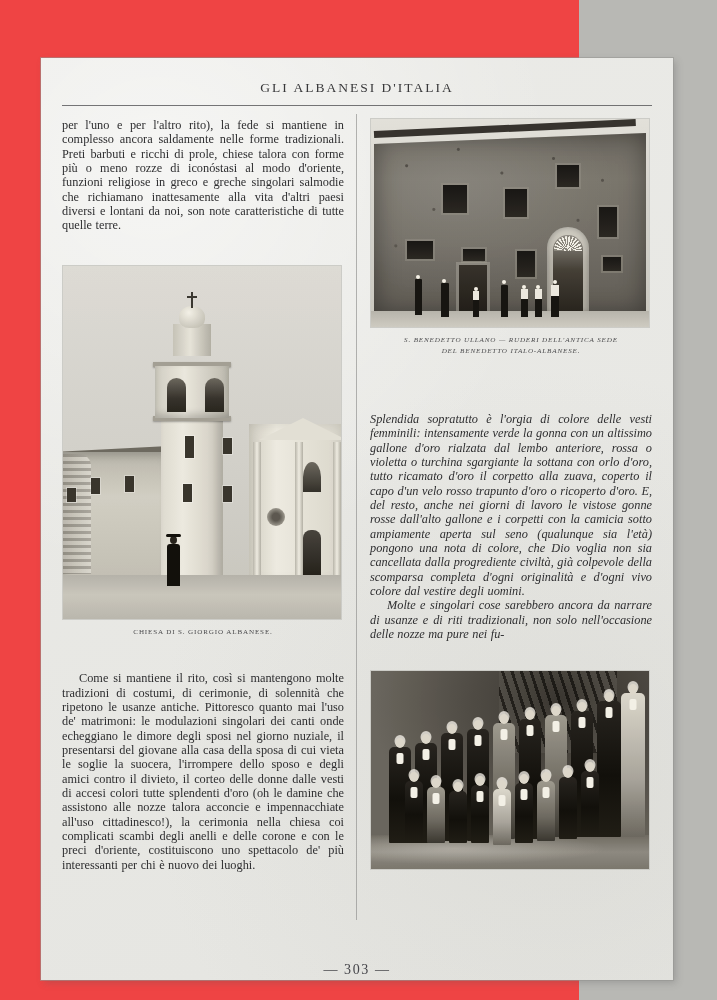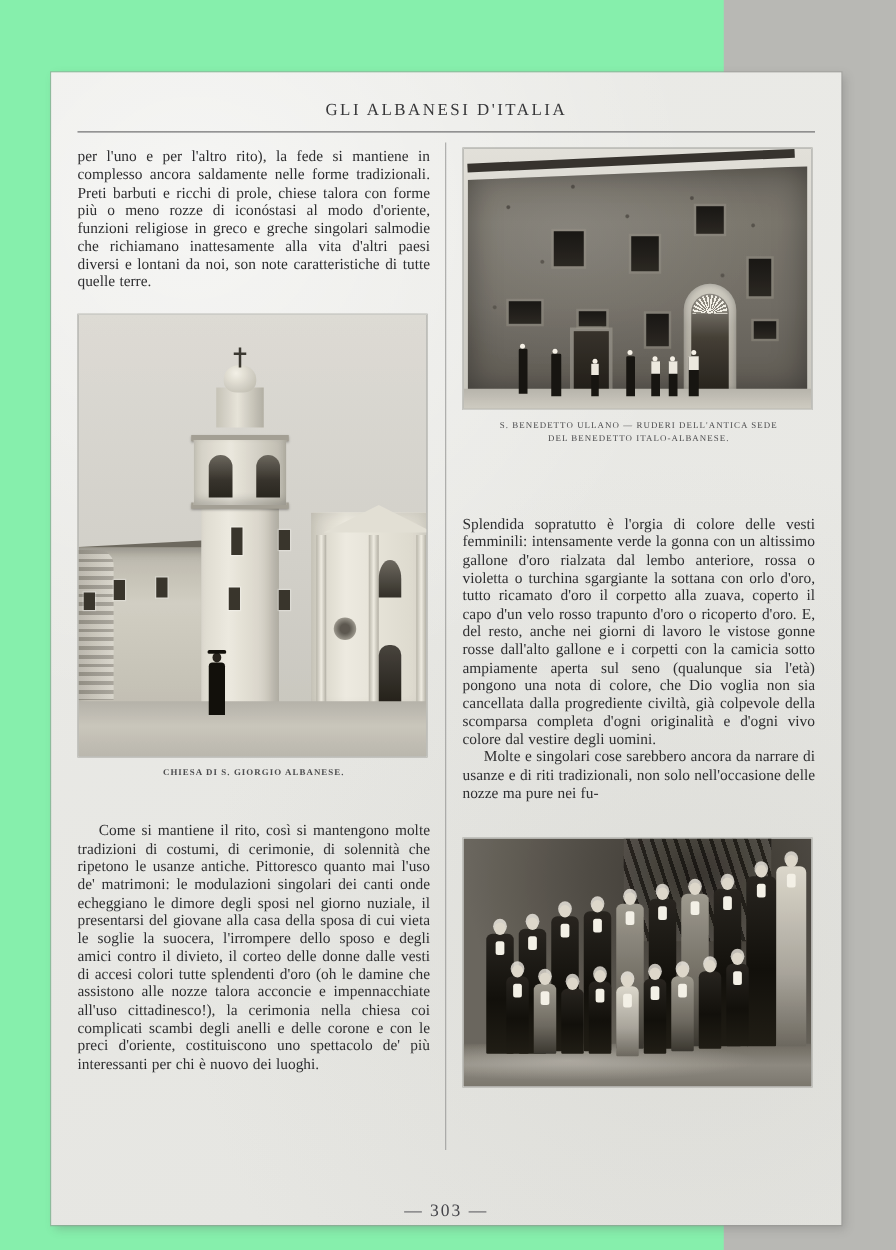--- a/index.html
+++ b/index.html
@@ -12,21 +12,21 @@
     height: 1000px;
     overflow: hidden;
     font-family: "Liberation Serif", serif;
   }
 
   
   #scan {
     position: relative;
     width: 579px;
     height: 1000px;
-    background: #86efac;
+    background: #ef4444;
   }
 
   
   #sheet {
     position: absolute;
     left: 41px;
     top: 58px;
     width: 632px;
     height: 922px;
     background: #e9e9e6;
@@ -73,21 +73,21 @@
   
   .cols {
     position: relative;
     margin-top: 12px;
     display: flex;
   }
   .col {
     width: 282px;
   }
   .col.left  { padding-right: 13px; }
-  .col.right { padding-left: 13px; }
+  .col.right { padding-left: 13px; font-style: italic; }
   .col-rule {
     position: absolute;
     left: 294px;
     top: -4px;
     width: 1px;
     height: 806px;
     background: #8e8e8c;
     opacity: 0.65;
   }
 
@@ -428,21 +428,21 @@
       <div class="running-head">GLI ALBANESI D'ITALIA</div>
       <div class="head-rule"></div>
 
       <div class="cols">
         <div class="col-rule"></div>
 
         <div class="col left">
 
           <p class="body">per l'uno e per l'altro rito), la fede si mantiene in complesso ancora saldamente nelle forme tradizionali. Preti barbuti e ricchi di prole, chiese talora con forme più o meno rozze di iconóstasi al modo d'oriente, funzioni religiose in greco e greche singolari salmodie che richiamano inattesamente alla vita d'altri paesi diversi e lontani da noi, son note caratteristiche di tutte quelle terre.</p>
 
-          <figure class="fig-church" style="margin-top:18px;font-weight:bold;">
+          <figure class="fig-church" style="margin-top:32px;">
             <div class="photo">
               <div class="ch-sky"></div>
 
               <div class="ch-nave-roof"></div>
               <div class="ch-nave"></div>
               <div class="ch-apse"></div>
 
               <div class="ch-slit" style="left:28px; top:212px; height:16px;"></div>
               <div class="ch-slit" style="left:62px; top:210px; height:16px;"></div>
               <div class="ch-slit" style="left:4px;  top:222px; height:14px;"></div>

